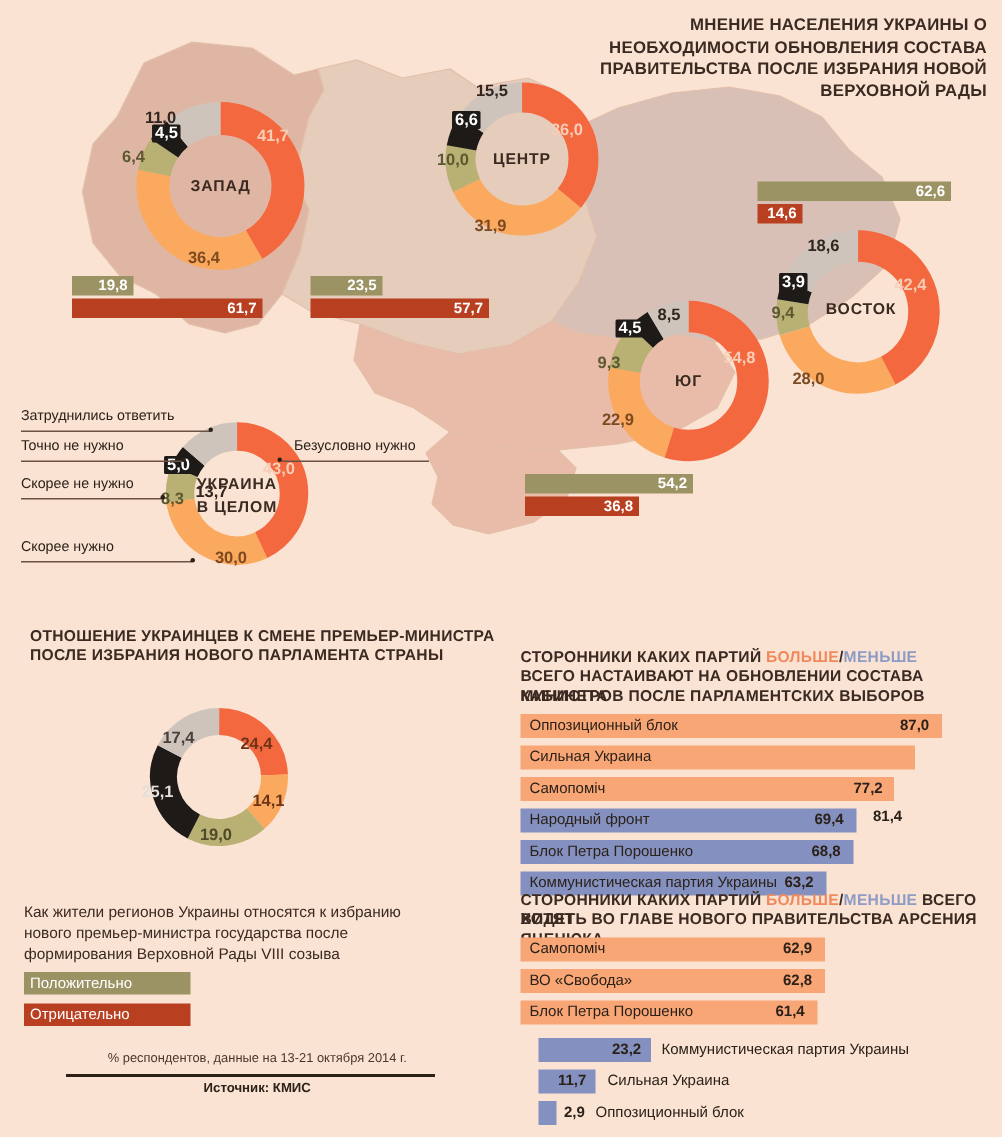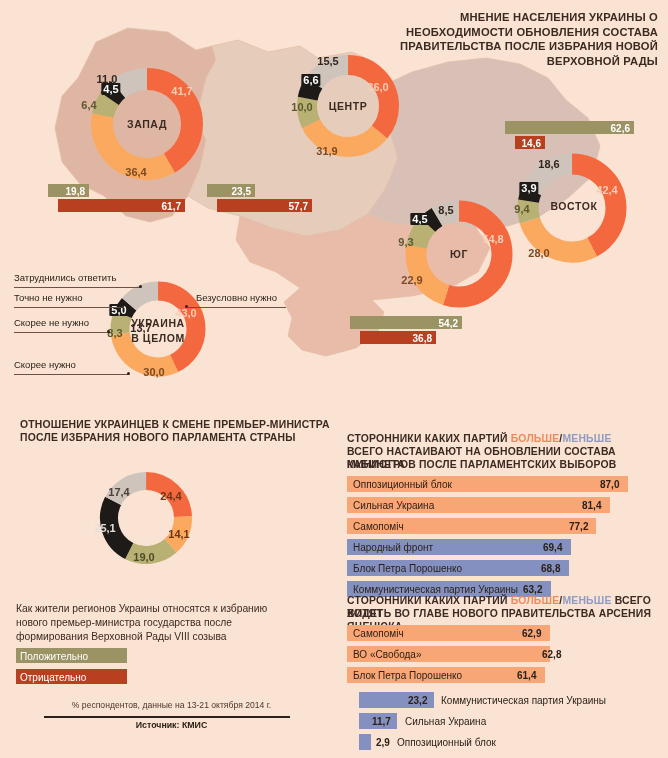--- a/index.html
+++ b/index.html
@@ -33,21 +33,21 @@
     background:#1d1a17;color:#fff;padding:0px 2px;border-radius:1px;
   }
   
   .rbar{position:absolute;height:13px;}
   .rbar span{
     position:absolute;right:4px;top:50%;transform:translateY(-50%);
     font-size:10px;font-weight:bold;color:#fff;white-space:nowrap;
   }
   .rbar.olive{background:#9b9363;}
   .rbar.olive span{color:#ffffff;}
-  .rbar.red{background:#b83f20;margin-left:10px;}
+  .rbar.red{background:#b83f20;}
   
   .sect-title{
     position:absolute;font-weight:bold;font-size:10.4px;line-height:13.4px;
     text-transform:uppercase;letter-spacing:.2px;color:#3b2a22;
   }
   .sect-note{
     position:absolute;font-size:10.3px;line-height:14px;color:#3b2a22;
   }
   .hl-more{color:#f08a5d;}
   .hl-less{color:#8e9bc4;}
@@ -222,21 +222,21 @@
 <div class="rbar olive" style="left:48px;top:184px;width:41px;">
   <span>19,8</span>
 </div>
 <div class="rbar red" style="left:48px;top:199px;width:127px;">
   <span>61,7</span>
 </div>
 
 <div class="rbar olive" style="left:207px;top:184px;width:48px;">
   <span>23,5</span>
 </div>
-<div class="rbar red" style="left:207px;top:199px;width:95px;">
+<div class="rbar red" style="left:207px;top:199px;width:119px;">
   <span>57,7</span>
 </div>
 
 <div class="rbar olive" style="left:350px;top:316px;width:112px;">
   <span>54,2</span>
 </div>
 <div class="rbar red" style="left:350px;top:331px;width:76px;">
   <span>36,8</span>
 </div>
 
@@ -285,21 +285,21 @@
 <div class="sect-title" style="left:347px;top:458px;">МИНИСТРОВ ПОСЛЕ ПАРЛАМЕНТСКИХ ВЫБОРОВ</div>
 
 <div class="pbar-row" style="left:347px;top:476px;width:285px;">
   <div class="pbar or" style="width:281px;"></div>
   <div class="pbar-name">Оппозиционный блок</div>
   <div class="pbar-val" style="left:253px;">87,0</div>
 </div>
 <div class="pbar-row" style="left:347px;top:497px;width:285px;">
   <div class="pbar or" style="width:263px;"></div>
   <div class="pbar-name">Сильная Украина</div>
-  <div class="pbar-val" style="left:235px;">81,4</div>
+  <div class="pbar-val" style="left:235px;margin-top:40px;">81,4</div>
 </div>
 <div class="pbar-row" style="left:347px;top:518px;width:285px;">
   <div class="pbar or" style="width:249px;"></div>
   <div class="pbar-name">Самопоміч</div>
   <div class="pbar-val" style="left:222px;">77,2</div>
 </div>
 <div class="pbar-row" style="left:347px;top:539px;width:285px;">
   <div class="pbar bl" style="width:224px;"></div>
   <div class="pbar-name">Народный фронт</div>
   <div class="pbar-val" style="left:196px;">69,4</div>
@@ -321,21 +321,21 @@
 <div class="sect-title" style="left:347px;top:607px;">ВИДЕТЬ ВО ГЛАВЕ НОВОГО ПРАВИТЕЛЬСТВА АРСЕНИЯ ЯЦЕНЮКА</div>
 
 <div class="pbar-row" style="left:347px;top:625px;width:285px;">
   <div class="pbar or" style="width:203px;"></div>
   <div class="pbar-name">Самопоміч</div>
   <div class="pbar-val" style="left:175px;">62,9</div>
 </div>
 <div class="pbar-row" style="left:347px;top:646px;width:285px;">
   <div class="pbar or" style="width:203px;"></div>
   <div class="pbar-name">ВО «Свобода»</div>
-  <div class="pbar-val" style="left:175px;margin-left:20px;">62,8</div>
+  <div class="pbar-val" style="left:175px;">62,8</div>
 </div>
 <div class="pbar-row" style="left:347px;top:667px;width:285px;">
   <div class="pbar or" style="width:198px;"></div>
   <div class="pbar-name">Блок Петра Порошенко</div>
   <div class="pbar-val" style="left:170px;">61,4</div>
 </div>
 <div class="pbar-row" style="left:347px;top:692px;width:285px;">
   <div class="pbar bl" style="left:12px;width:75px;"></div>
   <div class="pbar-val" style="left:61px;">23,2</div>
   <div class="pbar-name out" style="left:94px;">Коммунистическая партия Украины</div>

